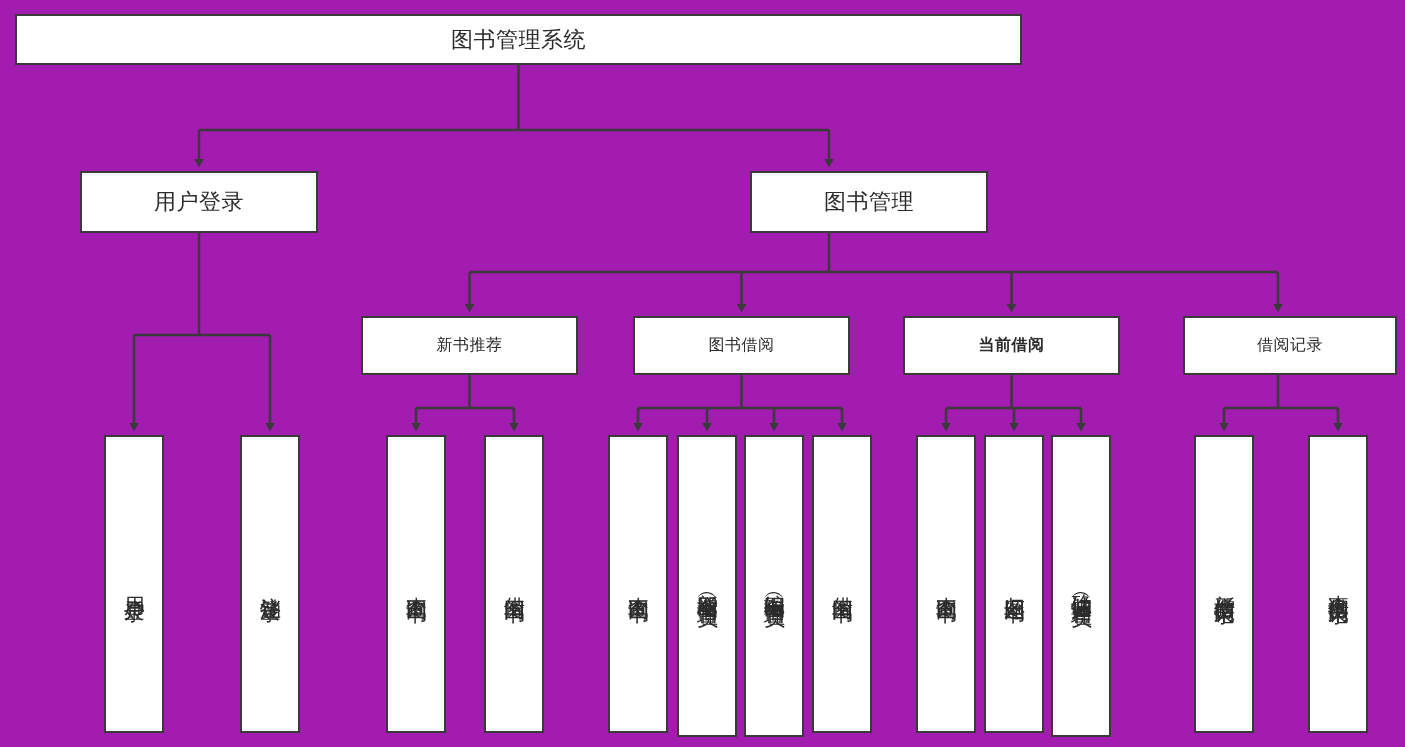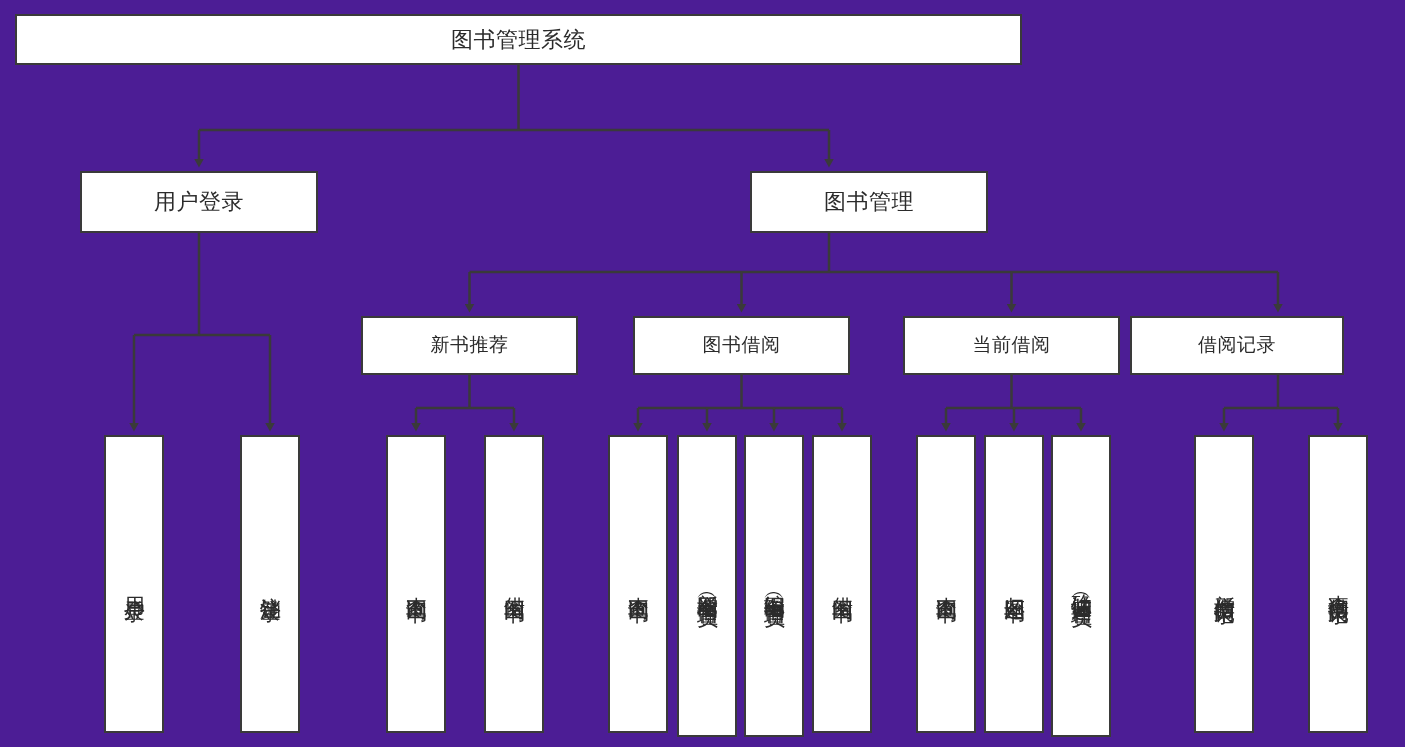--- a/index.html
+++ b/index.html
@@ -7,21 +7,21 @@
     padding: 0;
     background: #ffffff;
   }
   body {
     font-family: "Liberation Sans", "DejaVu Sans", sans-serif;
   }
   #canvas {
     position: relative;
     width: 1405px;
     height: 747px;
-    background: #4c1d95;
+    background: #a21caf;
     overflow: hidden;
   }
   #wires {
     position: absolute;
     left: 0;
     top: 0;
     width: 1405px;
     height: 747px;
   }
   .node {
@@ -44,21 +44,21 @@
   .node.vertical .node-label {
     writing-mode: vertical-rl;
     text-orientation: upright;
     white-space: normal;
     text-align: center;
     letter-spacing: 2px;
     font-size: 21px;
   }
   .node.level0 .node-label { font-size: 22px; }
   .node.level1 .node-label { font-size: 22px; }
-  .node.level2 .node-label { font-size: 19px; }
+  .node.level2 .node-label { font-size: 16px; }
   .watermark {
     position: absolute;
     right: 10px;
     bottom: 4px;
     font-size: 17px;
     color: #b8b8b8;
     white-space: nowrap;
     letter-spacing: 0.5px;
   }
 </style>
@@ -119,24 +119,24 @@
       </div>
       <div class="node level1" style="left: 710px; top: 171px; width: 238px; height: 62px; margin-left: 40px;">
         <span class="node-label">图书管理</span>
       </div>
       <div class="node level2" style="left: 361px; top: 316px; width: 217px; height: 59px;">
         <span class="node-label">新书推荐</span>
       </div>
       <div class="node level2" style="left: 633px; top: 316px; width: 217px; height: 59px;">
         <span class="node-label">图书借阅</span>
       </div>
-      <div class="node level2" style="left: 903px; top: 316px; width: 217px; height: 59px;">
+      <div class="node level2" style="left: 903px; top: 316px; width: 217px; height: 59px; font-weight: bold;">
         <span class="node-label">当前借阅</span>
       </div>
-      <div class="node level2" style="left: 1130px; top: 316px; width: 214px; height: 59px;">
+      <div class="node level2" style="left: 1183px; top: 316px; width: 214px; height: 59px;">
         <span class="node-label">借阅记录</span>
       </div>
       <div class="node leaf vertical" style="left: 104px; top: 435px; width: 60px; height: 298px;">
         <span class="node-label">用户登录</span>
       </div>
       <div class="node leaf vertical" style="left: 240px; top: 435px; width: 60px; height: 298px;">
         <span class="node-label">注销登录</span>
       </div>
       <div class="node leaf vertical" style="left: 386px; top: 435px; width: 60px; height: 298px;">
         <span class="node-label">查询图书</span>

